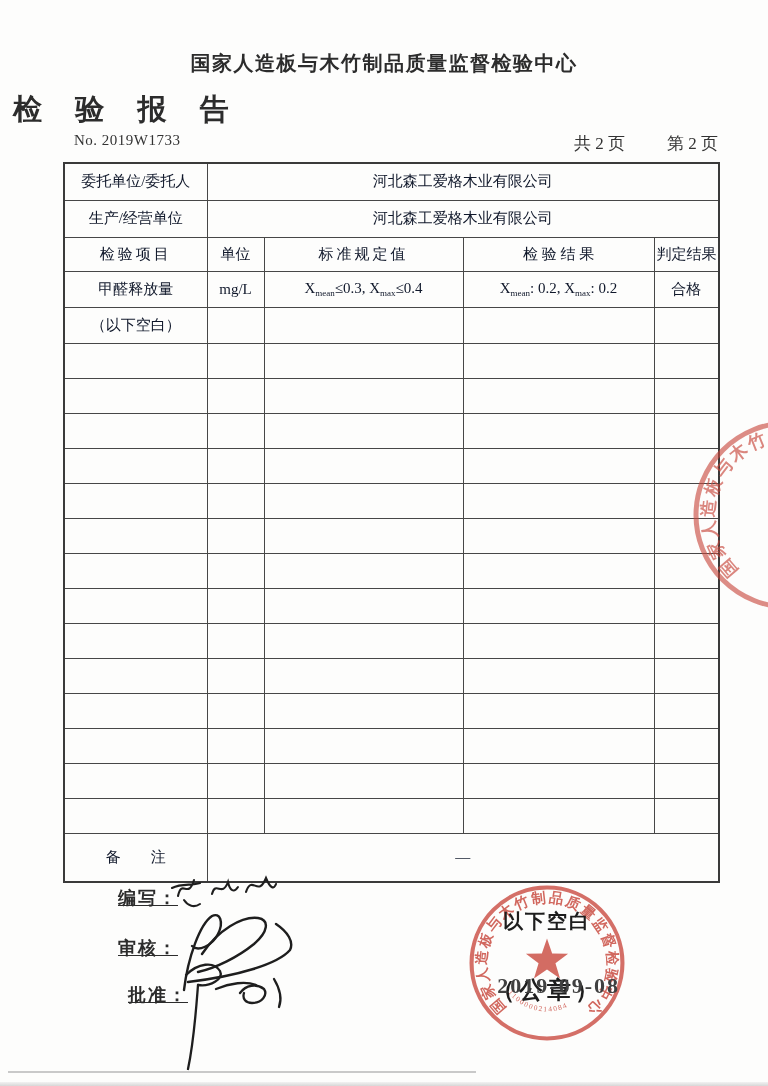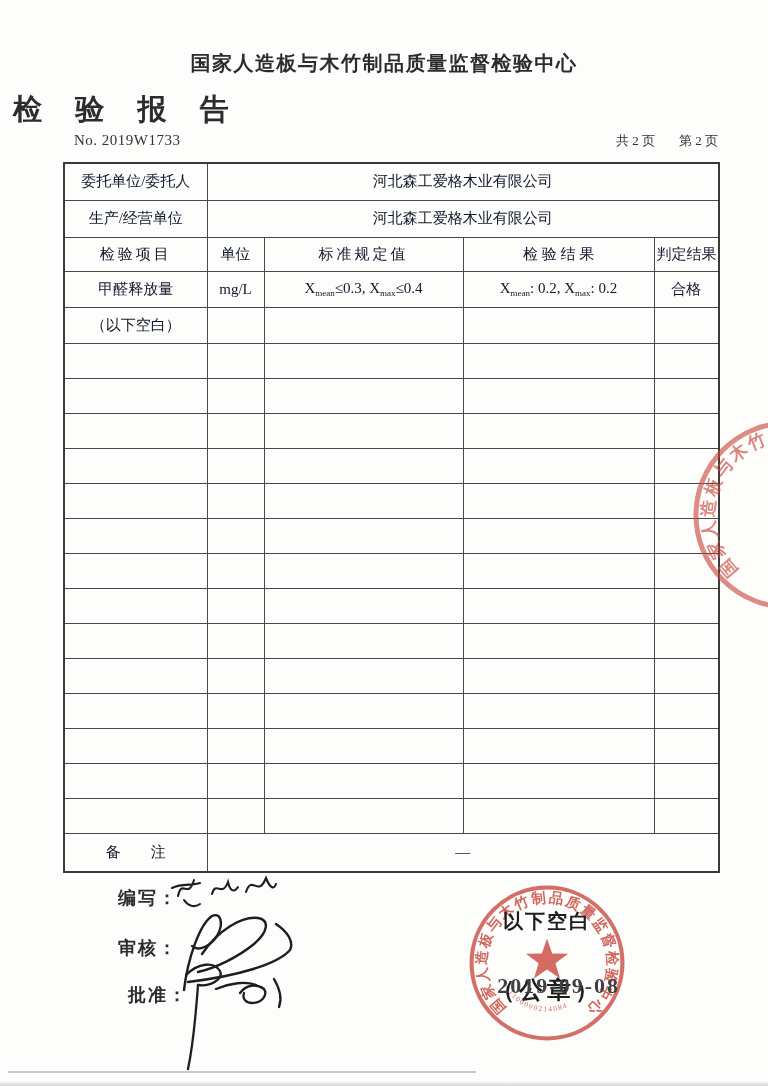--- a/index.html
+++ b/index.html
@@ -18,45 +18,45 @@
     position:absolute; top:90px; left:0; width:100%;
     font-size:29px; font-weight:bold;
     letter-spacing:13px; text-indent:13px; color:#2c2c2c;
   }
   .no-line{
     position:absolute; top:132px; left:66px;
     font-size:15px; letter-spacing:0.5px; color:#333;margin-left:8px;
   }
   .pages-line{
     position:absolute; top:132px; right:50px;
-    font-size:13px; color:#333; display:flex; gap:24px;text-align:center;
+    font-size:17px; color:#333; display:flex; gap:42px;text-align:center;
   }
   
   .report-table{
     position:absolute; left:63px; top:162px; width:655px;
     border-collapse:collapse; table-layout:fixed;
     font-size:15px; color:#0f172a;
   }
   .report-table td{
     border:1px solid #474747; text-align:center; vertical-align:middle;
     padding:0 2px; overflow:hidden; white-space:nowrap;
   }
   .report-table{border:2px solid #3a3a3a;}
   .r-info{height:37px;}
   .r-head{height:34px;}
   .r-data{height:36px;}
   .r-blank{height:36px;}
   .empty-row{height:35px;}
-  .r-remark{height:39px;}
+  .r-remark{height:49px;}
   .hd{letter-spacing:3px;}
   .sub{font-size:9px; vertical-align:-3px; letter-spacing:0;}
   
   .sig-label{
     position:absolute; font-size:18px; font-weight:bold;
-    letter-spacing:2px; color:#2c2c2c;
+    letter-spacing:2px; color:#2c2c2c;text-decoration:underline;
   }
   .sig-label.write{left:118px; top:886px;}
   .sig-label.review{left:118px; top:936px;text-align:right;}
   .sig-label.approve{left:128px; top:983px;}
   .sig-svg{position:absolute;}
   .sig1{left:168px; top:866px;}
   .sig2{left:158px; top:902px;}
   .sig3{left:158px; top:945px;}
   
   .seal-svg{position:absolute; pointer-events:none;}

